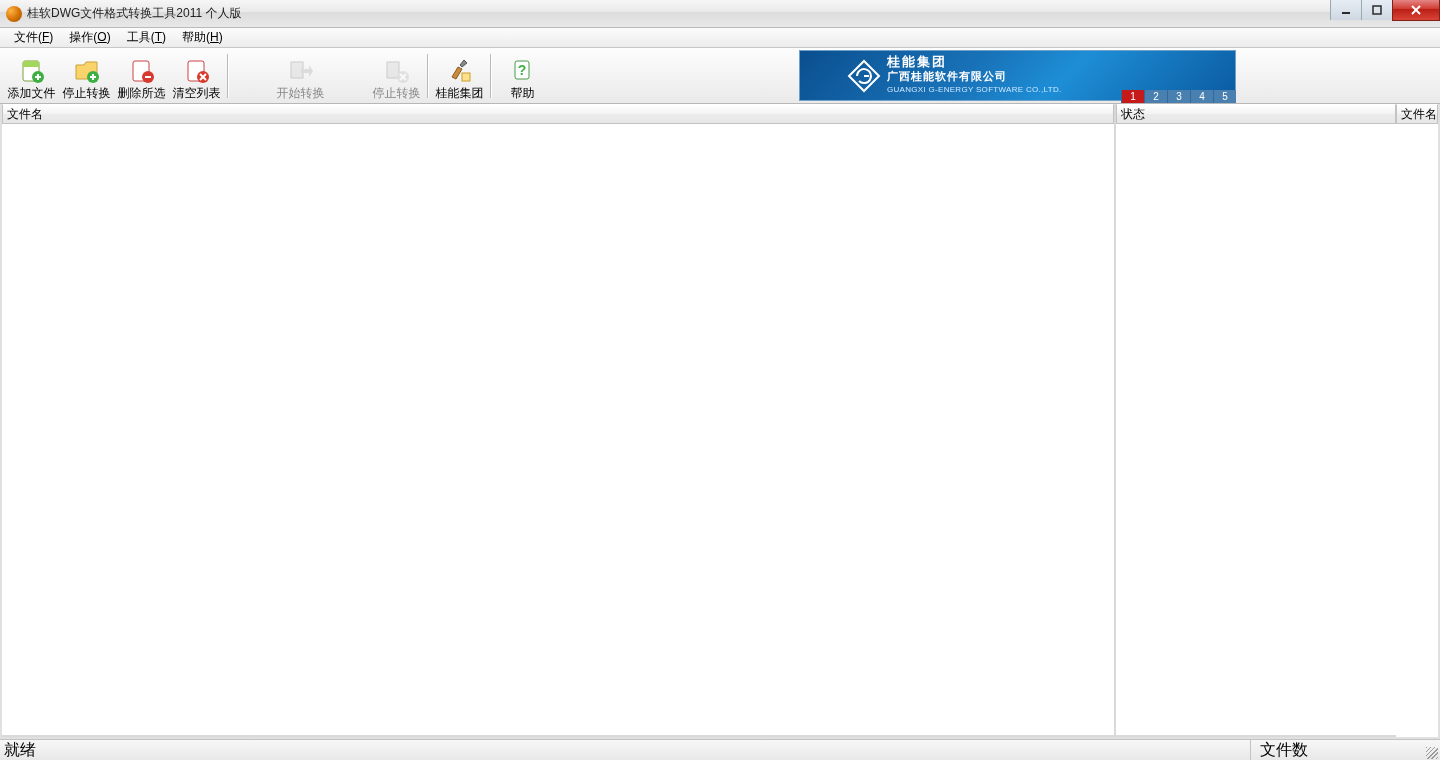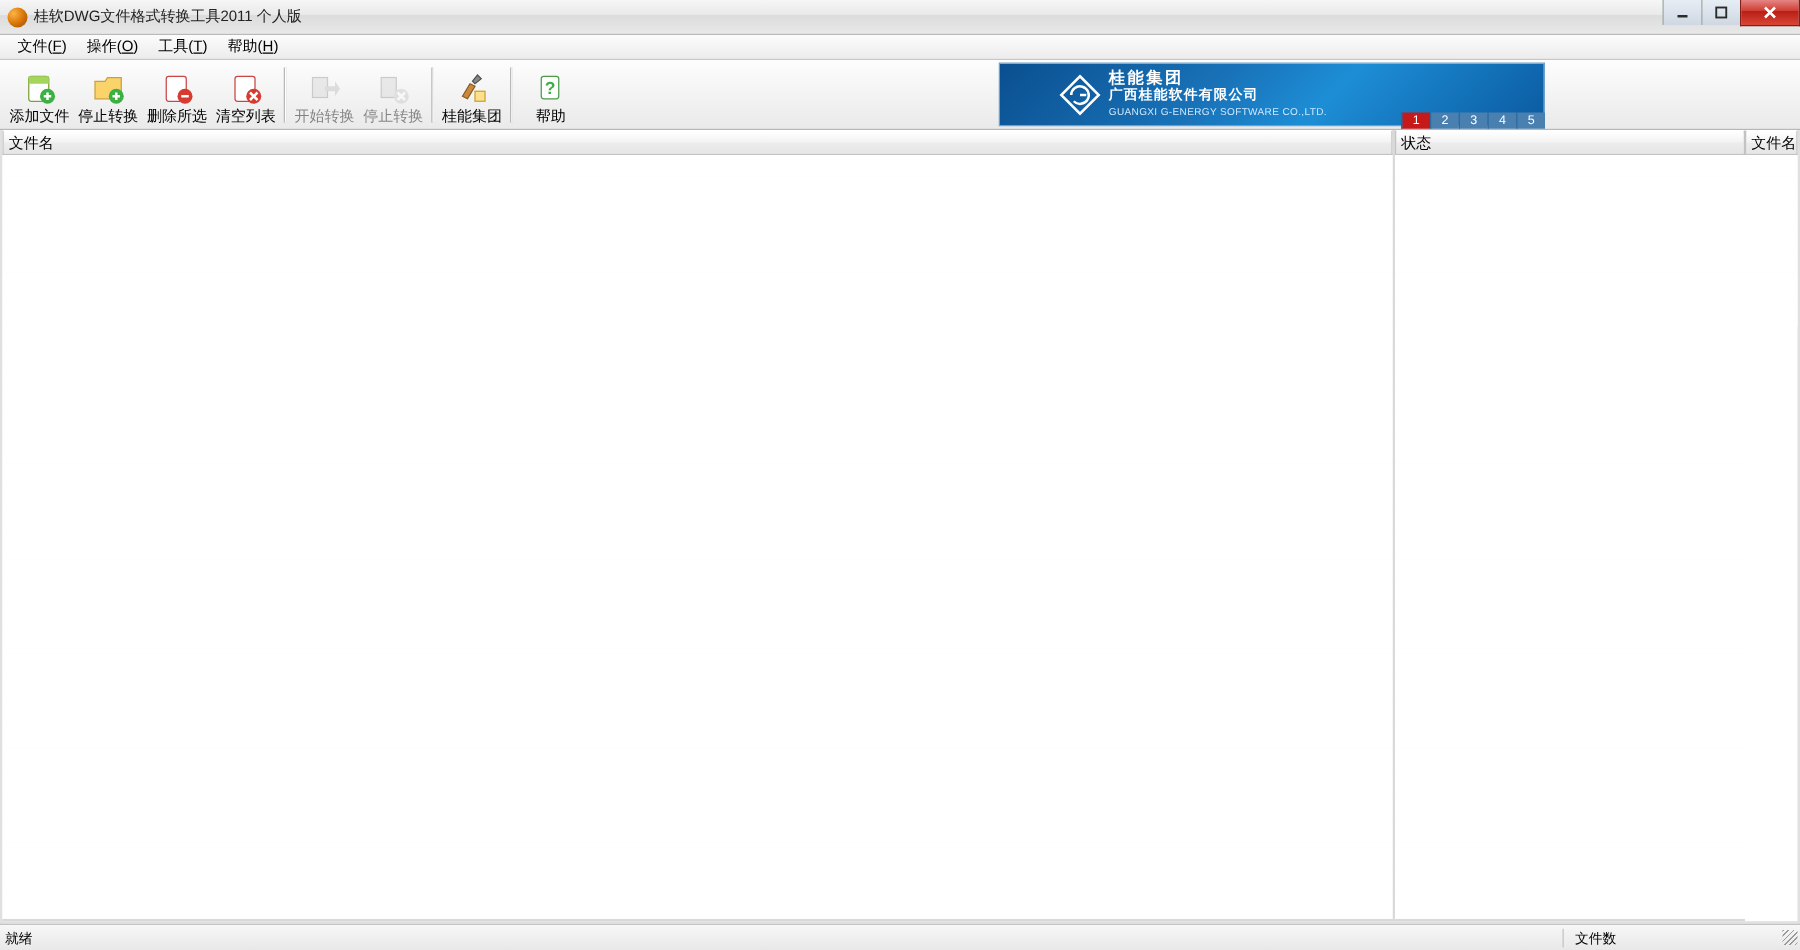--- a/index.html
+++ b/index.html
@@ -15,21 +15,21 @@
   .win-btn svg{display:block;}
 
   
   .menu-bar{height:19px;background:linear-gradient(to bottom,#fcfcfc,#ececec);border-bottom:1px solid #c7c7c7;display:flex;align-items:center;padding-left:6px;}
   .menu-item{padding:18px 8px;cursor:default;}
   .menu-item u{text-decoration:underline;}
 
   
   .toolbar{height:55px;background:linear-gradient(to bottom,#fdfdfd,#eaeaea);border-bottom:1px solid #b7b7b7;display:flex;align-items:center;padding:0 4px;position:relative;}
   .tool-btn{width:55px;height:50px;display:flex;flex-direction:column;align-items:center;justify-content:flex-end;padding-bottom:3px;cursor:default;}
-  .tool-btn.disabled{opacity:.45;}
+  .tool-btn.disabled{opacity:.45;margin-left:41px;}
   .tool-btn .ic{width:28px;height:28px;margin-bottom:2px;display:flex;align-items:center;justify-content:center;}
   .tool-btn span{font-size:12px;line-height:12px;white-space:nowrap;}
   .tool-sep{width:1px;height:44px;background:#b9b9b9;margin:0 3px;border-right:1px solid #fff;}
   .banner{position:absolute;right:204px;top:2px;width:435px;height:49px;border:1px solid #6fa0c8;background:linear-gradient(135deg,#0a4f8f,#1973b9 40%,#1d8ed6 60%,#0b5aa0);overflow:hidden;color:#fff;}
   .banner-inner{display:flex;align-items:center;height:100%;padding-left:39px;}
   .banner-logo{margin:0 6px 0 8px;}
   .banner-txt{display:flex;flex-direction:column;justify-content:center;font-size:11px;line-height:14px;}
   .banner-txt .l1{font-weight:bold;font-size:13px;letter-spacing:2px;}
   .banner-txt .l2{font-weight:bold;font-size:11px;letter-spacing:1px;}
   .banner-txt .l3{font-size:8px;letter-spacing:.3px;color:#cfe8ff;}
@@ -46,21 +46,21 @@
   .col-head{height:20px;background:linear-gradient(to bottom,#ffffff,#f3f3f3 48%,#ececec 52%,#e6e6e6);border:1px solid #c3c3c3;border-top-color:#fff;display:flex;align-items:center;padding-left:4px;box-sizing:border-box;}
   .col-filename{flex:1;display:flex;flex-direction:column;border-right:2px solid #d9d9d9;min-width:0;}
   .col-status{width:280px;display:flex;flex-direction:column;}
   .list-body{flex:1;overflow:hidden;background:repeating-linear-gradient(to bottom,#ffffff 0,#ffffff 18px,#fefefe 18px,#fefefe 19px);}
 
   
   .lower{height:157px;display:flex;flex-direction:column;}
   .lower .list-body{flex:1;}
 
   
-  .status-bar{height:20px;border-top:1px solid #c3c3c3;background:linear-gradient(to bottom,#f7f7f7,#e8e8e8);display:flex;align-items:center;font-size:11px;}
+  .status-bar{height:20px;border-top:1px solid #c3c3c3;background:linear-gradient(to bottom,#f7f7f7,#e8e8e8);display:flex;align-items:center;font-size:16px;}
   .status-left{flex:1;padding-left:4px;}
   .status-right{width:180px;border-left:1px solid #c3c3c3;padding-left:9px;position:relative;}
   .grip{position:absolute;right:2px;bottom:2px;width:12px;height:12px;background:repeating-linear-gradient(135deg,#9a9a9a 0,#9a9a9a 1px,transparent 1px,transparent 3px);}
 
 </style>
 </head>
 <body>
 
 <div class="window">
 

